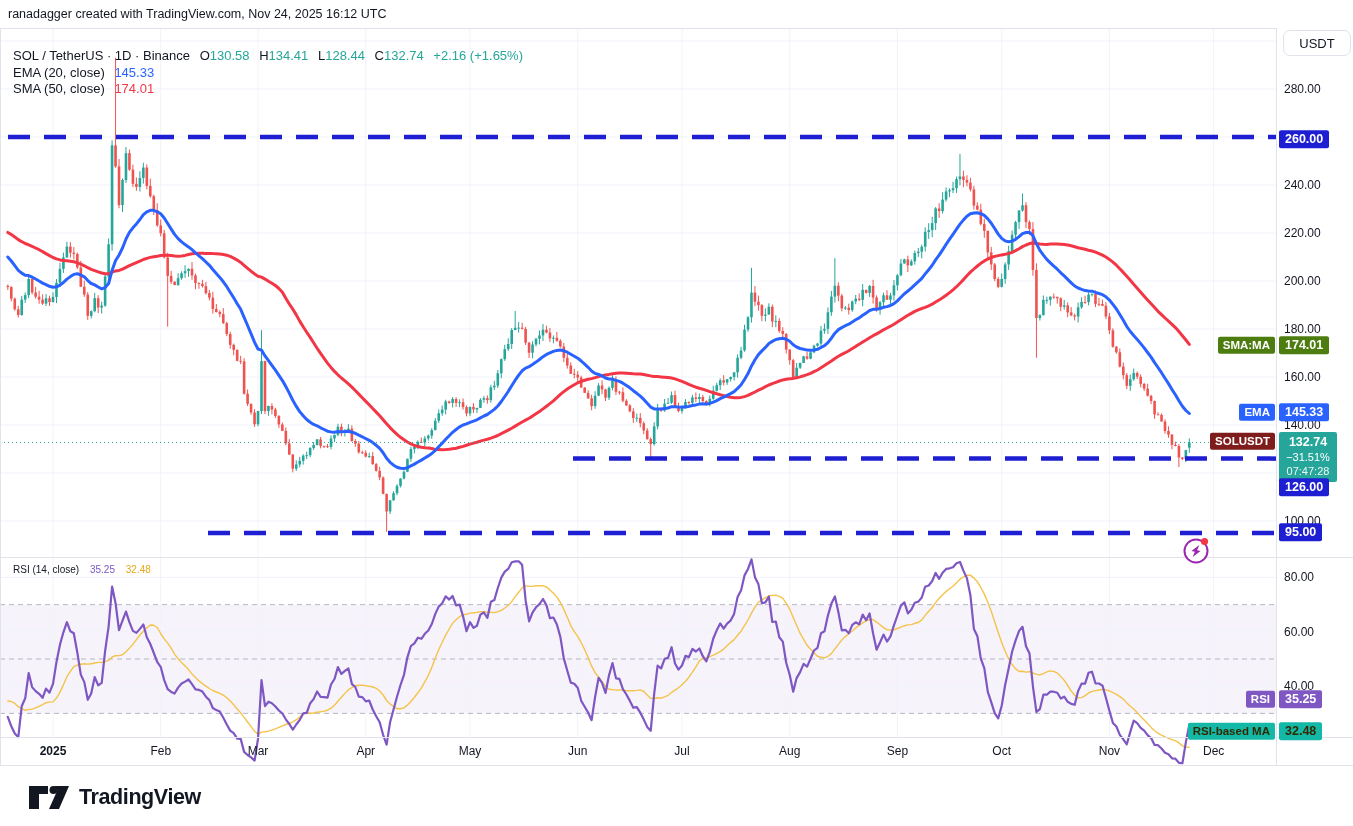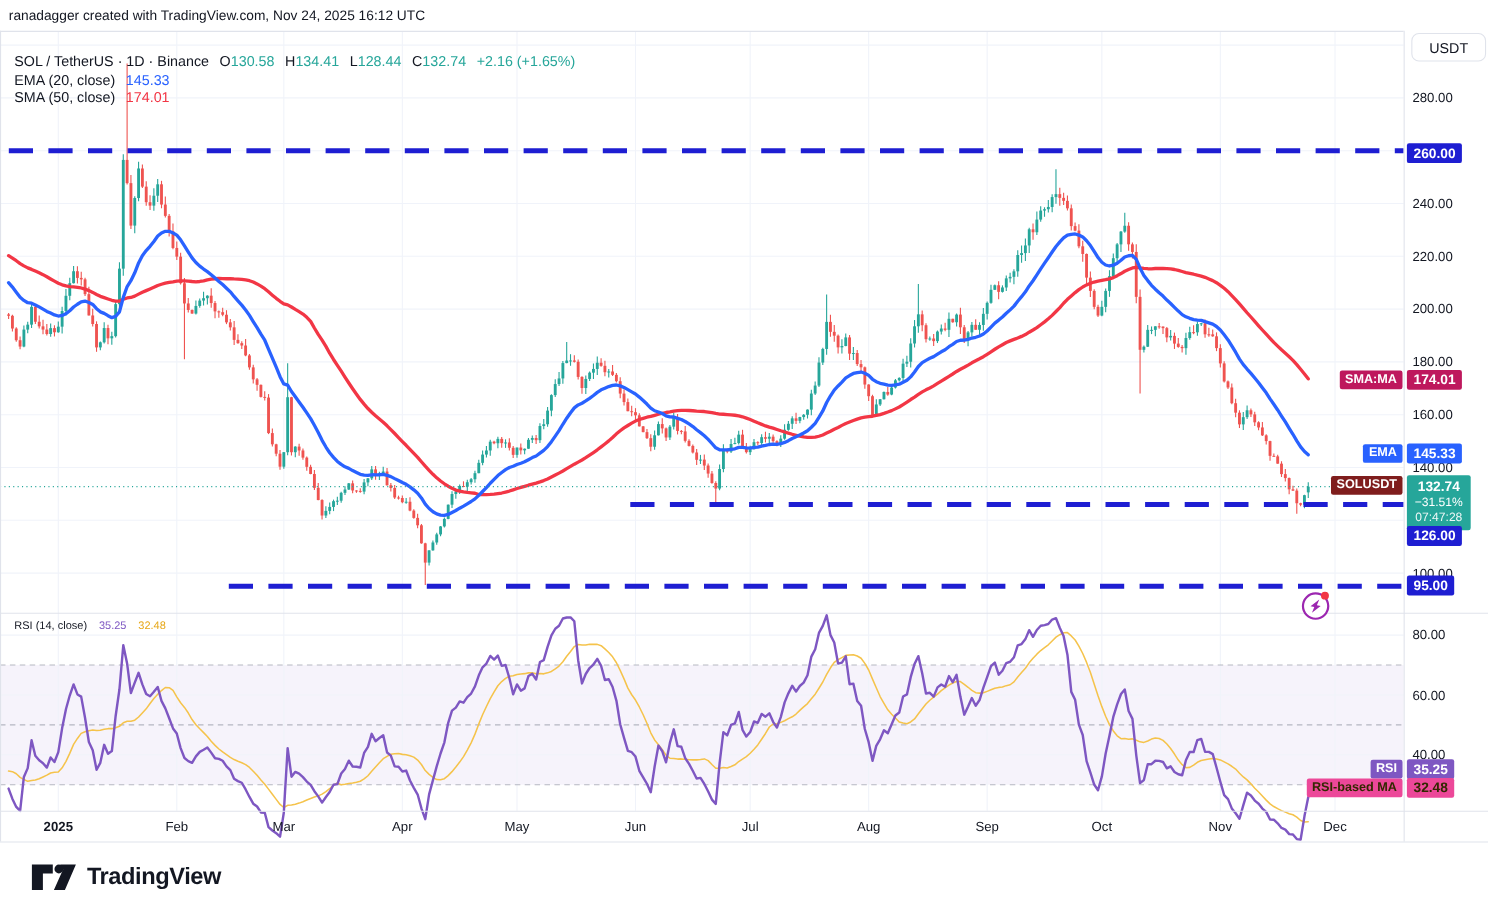--- a/index.html
+++ b/index.html
@@ -26,25 +26,25 @@
 
   .ptick, .rtick { position:absolute; left:1284px; transform:translateY(-50%); font-size:12px; color:#131722; }
   .ttick { position:absolute; top:744px; transform:translateX(-50%); font-size:12px; color:#131722; }
   .ttick.bold { font-weight:700; }
 
   .vbadge { position:absolute; left:1279px; transform:translateY(-50%); color:#fff; font-size:12.5px;
             font-weight:700; padding:2.5px 6px; border-radius:2px; line-height:1; white-space:nowrap; }
   .tag    { position:absolute; right:78px; transform:translateY(-50%); color:#fff; font-size:11.5px;
             font-weight:700; padding:2.5px 5px; border-radius:2px; line-height:1; white-space:nowrap; }
   .blue   { background:#1e1ed2; }
-  .red    { background:#be185d; }
+  .red    { background:#4d7c0f; }
   .royal  { background:#2962ff; }
   .teal   { background:#7f1d1d; }
   .purple { background:#7e57c2; }
-  .yellow { background:#ec4899; color:#332800; }
+  .yellow { background:#14b8a6; color:#332800;margin-top:15px; }
 
   .sym-badge { position:absolute; left:1279px; top:432px; width:58px; background:#26a69a; color:#fff;
                border-radius:2px; text-align:center; padding:2px 0 3px 0; line-height:1; }
   .sym-badge .r1 { font-size:12.5px; font-weight:700; padding:2px 0; }
   .sym-badge .r2 { font-size:11px; padding:1.5px 0; }
   .sym-badge .r3 { font-size:11px; opacity:.92; padding:1.5px 0; }
 
   .tvlogo { position:absolute; left:28px; top:783px; display:flex; align-items:center; gap:9px; }
   .tvlogo .word { font-size:21.5px; font-weight:700; color:#131722; letter-spacing:-0.4px; }
 </style>

